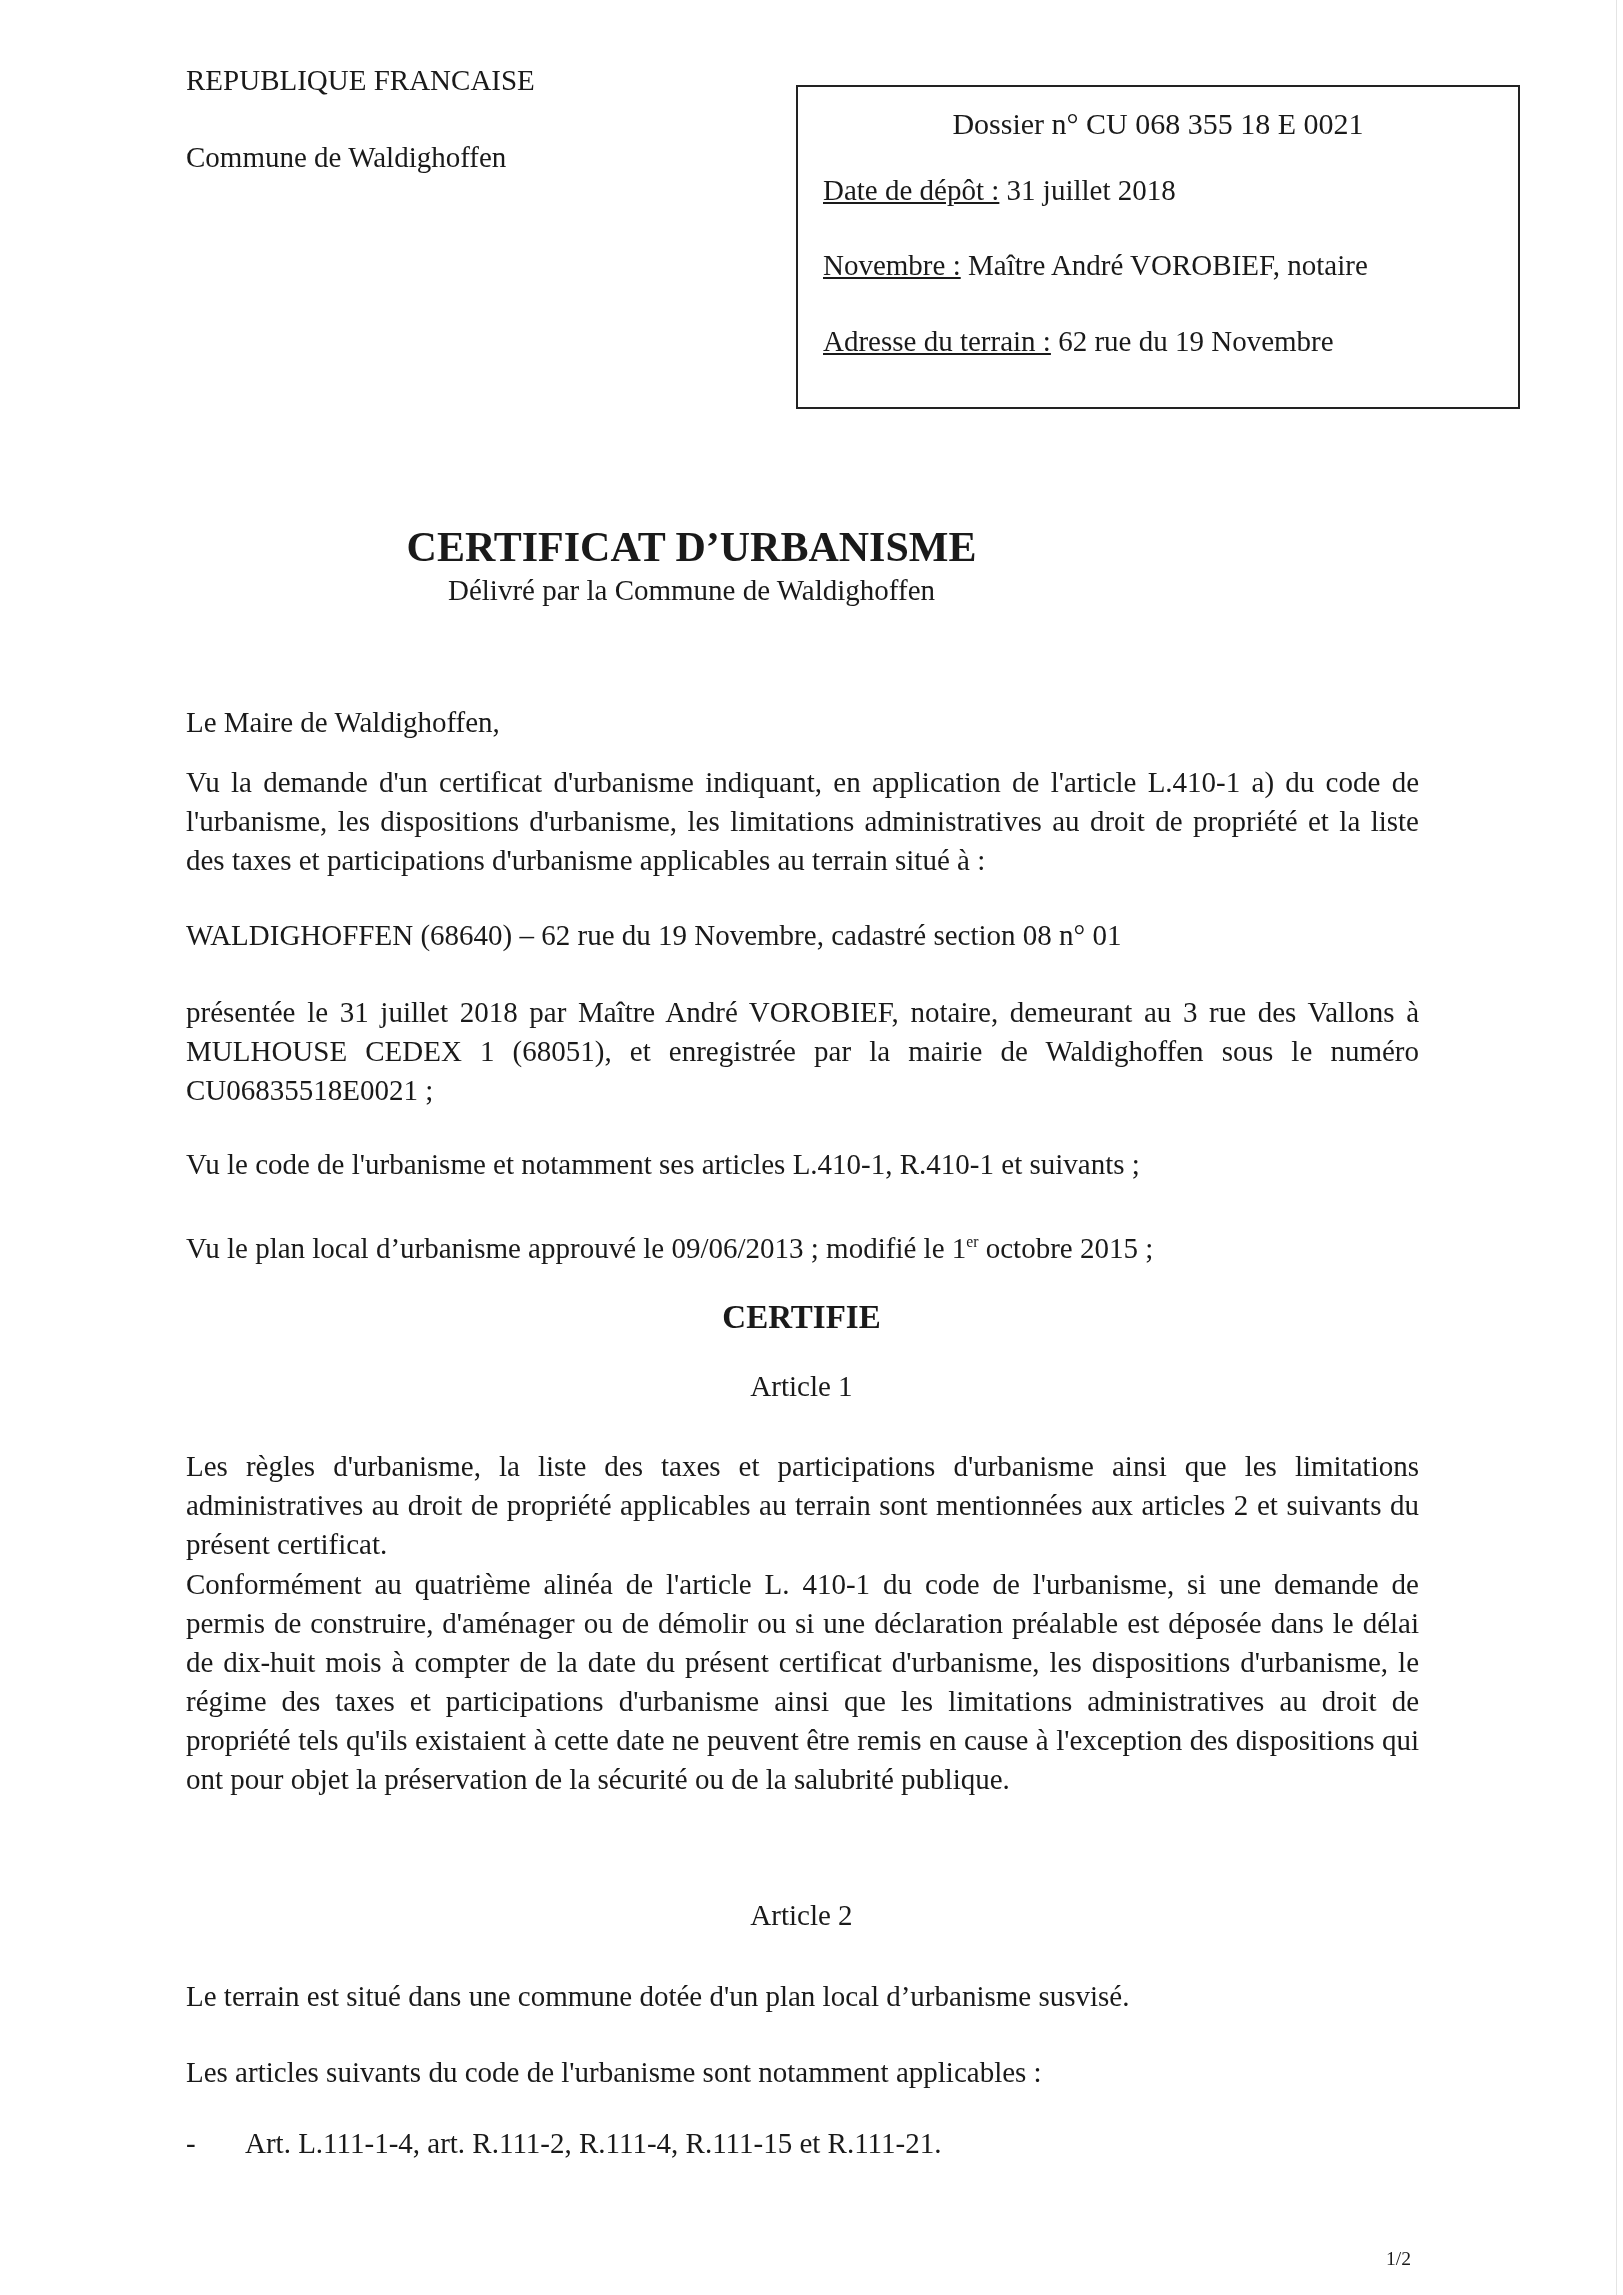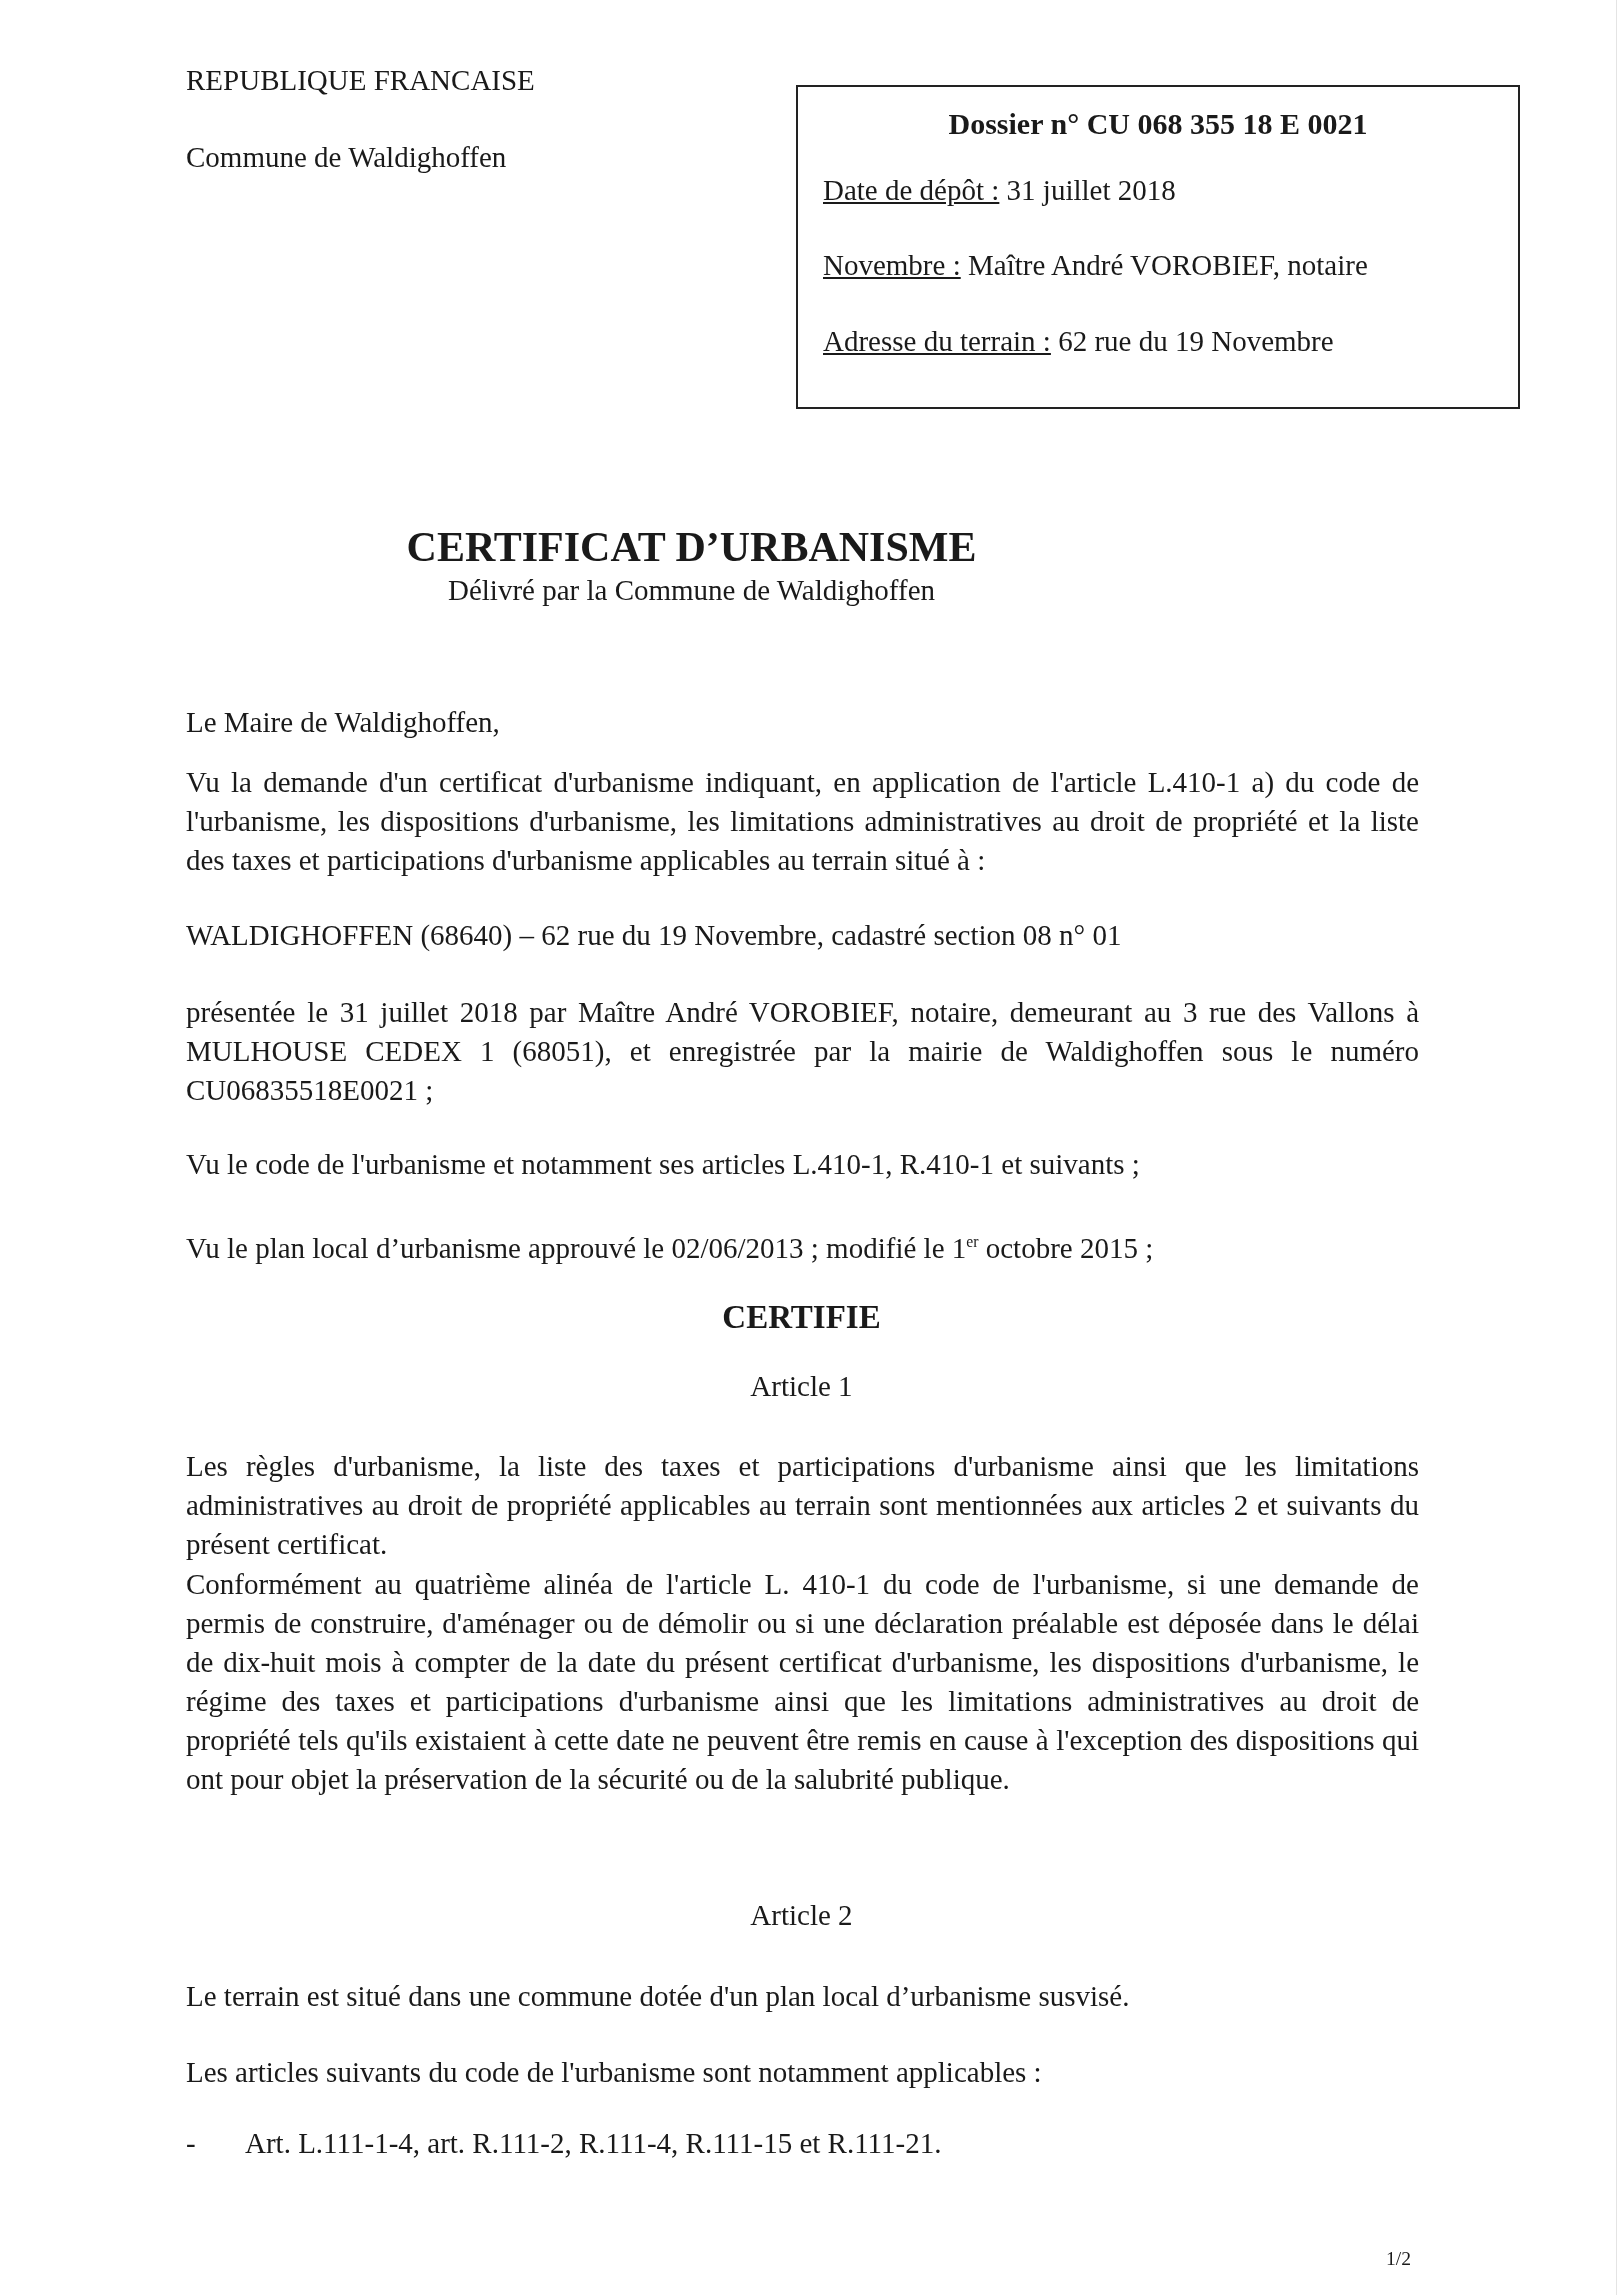--- a/index.html
+++ b/index.html
@@ -6,21 +6,21 @@
   body {
     width: 1623px; height: 2295px; position: relative; overflow: hidden;
     font-family: "Liberation Serif", "DejaVu Serif", serif; color: #1a1a1a;
   }
   .abs { position: absolute; }
   .hdr { font-size: 29px; left: 186px; }
   #box {
     left: 796px; top: 85px; width: 724px; height: 324px;
     border: 2px solid #222; box-sizing: border-box;
   }
-  #box .dossier { position: absolute; top: 19.6px; left: 0; width: 100%; text-align: center; font-weight: bold; font-size: 30px; }
+  #box .dossier { position: absolute; top: 19.6px; left: 0; width: 100%; text-align: center; font-weight: normal; font-size: 30px; }
   #box .line { position: absolute; left: 25px; font-size: 29px; white-space: nowrap; }
   #box .lbl { text-decoration: underline; }
   .title { left: 0; width: 1383px; text-align: center; }
   .body-text { left: 186px; width: 1233px; font-size: 29px; line-height: 39px; }
   .just { text-align: justify; text-align-last: left; }
   .center { left: 0; width: 1603px; text-align: center; font-size: 29px; }
   sup { font-size: 15.7px; }
   .bullet-dash { left: 186px; font-size: 29px; }
   .bullet-txt { left: 245px; font-size: 29px; }
   .pagenum { left: 1386px; top: 2248px; font-size: 19.6px; }
@@ -54,21 +54,21 @@
 
 <div class="abs body-text just" style="top:763px;">Vu la demande d'un certificat d'urbanisme indiquant, en application de l'article L.410-1 a) du code de l'urbanisme, les dispositions d'urbanisme, les limitations administratives au droit de propriété et la liste des taxes et participations d'urbanisme applicables au terrain situé à :</div>
 
 <div class="abs body-text" style="top:916px;">WALDIGHOFFEN (68640) – 62 rue du 19 Novembre, cadastré section 08 n° 01</div>
 
 <div class="abs body-text just" style="top:993px;">présentée le 31 juillet 2018 par Maître André VOROBIEF, notaire, demeurant au 3 rue des Vallons à MULHOUSE CEDEX 1 (68051), et enregistrée par la mairie de Waldighoffen sous le numéro CU06835518E0021 ;</div>
 
 <div class="abs body-text" style="top:1145px;">Vu le code de l'urbanisme et notamment ses articles L.410-1, R.410-1 et suivants ;</div>
 
 <div class="abs body-text" style="top:1222px;">
-  <span>Vu le plan local d’urbanisme approuvé le 02/06/2013 ; modifié le 1</span><sup>er</sup><span> octobre 2015 ;</span>
+  <span>Vu le plan local d’urbanisme approuvé le 09/06/2013 ; modifié le 1</span><sup>er</sup><span> octobre 2015 ;</span>
 </div>
 
 <div class="abs center" style="top:1299px; font-size:33px; font-weight:bold;">CERTIFIE</div>
 
 <div class="abs center" style="top:1370px;">Article 1</div>
 
 <div class="abs body-text just" style="top:1447px;">Les règles d'urbanisme, la liste des taxes et participations d'urbanisme ainsi que les limitations administratives au droit de propriété applicables au terrain sont mentionnées aux articles 2 et suivants du présent certificat.</div>
 
 <div class="abs body-text just" style="top:1565px;">Conformément au quatrième alinéa de l'article L. 410-1 du code de l'urbanisme, si une demande de permis de construire, d'aménager ou de démolir ou si une déclaration préalable est déposée dans le délai de dix-huit mois à compter de la date du présent certificat d'urbanisme, les dispositions d'urbanisme, le régime des taxes et participations d'urbanisme ainsi que les limitations administratives au droit de propriété tels qu'ils existaient à cette date ne peuvent être remis en cause à l'exception des dispositions qui ont pour objet la préservation de la sécurité ou de la salubrité publique.</div>
 

